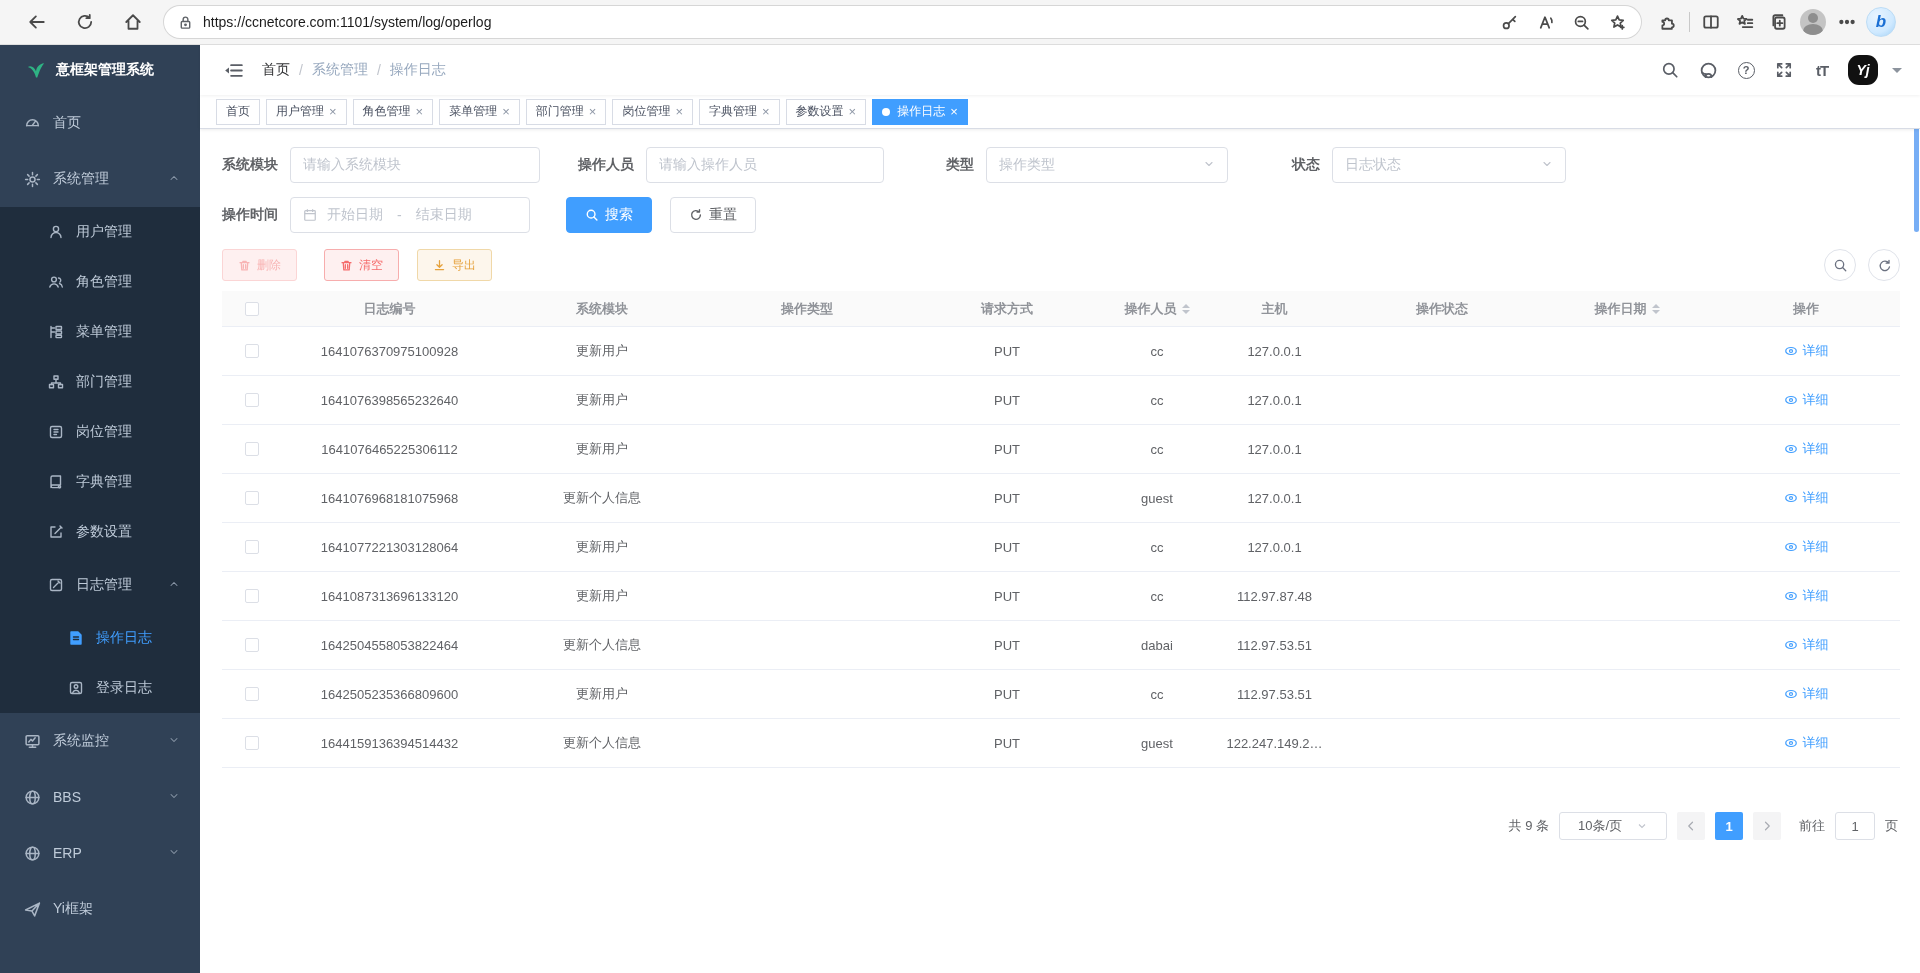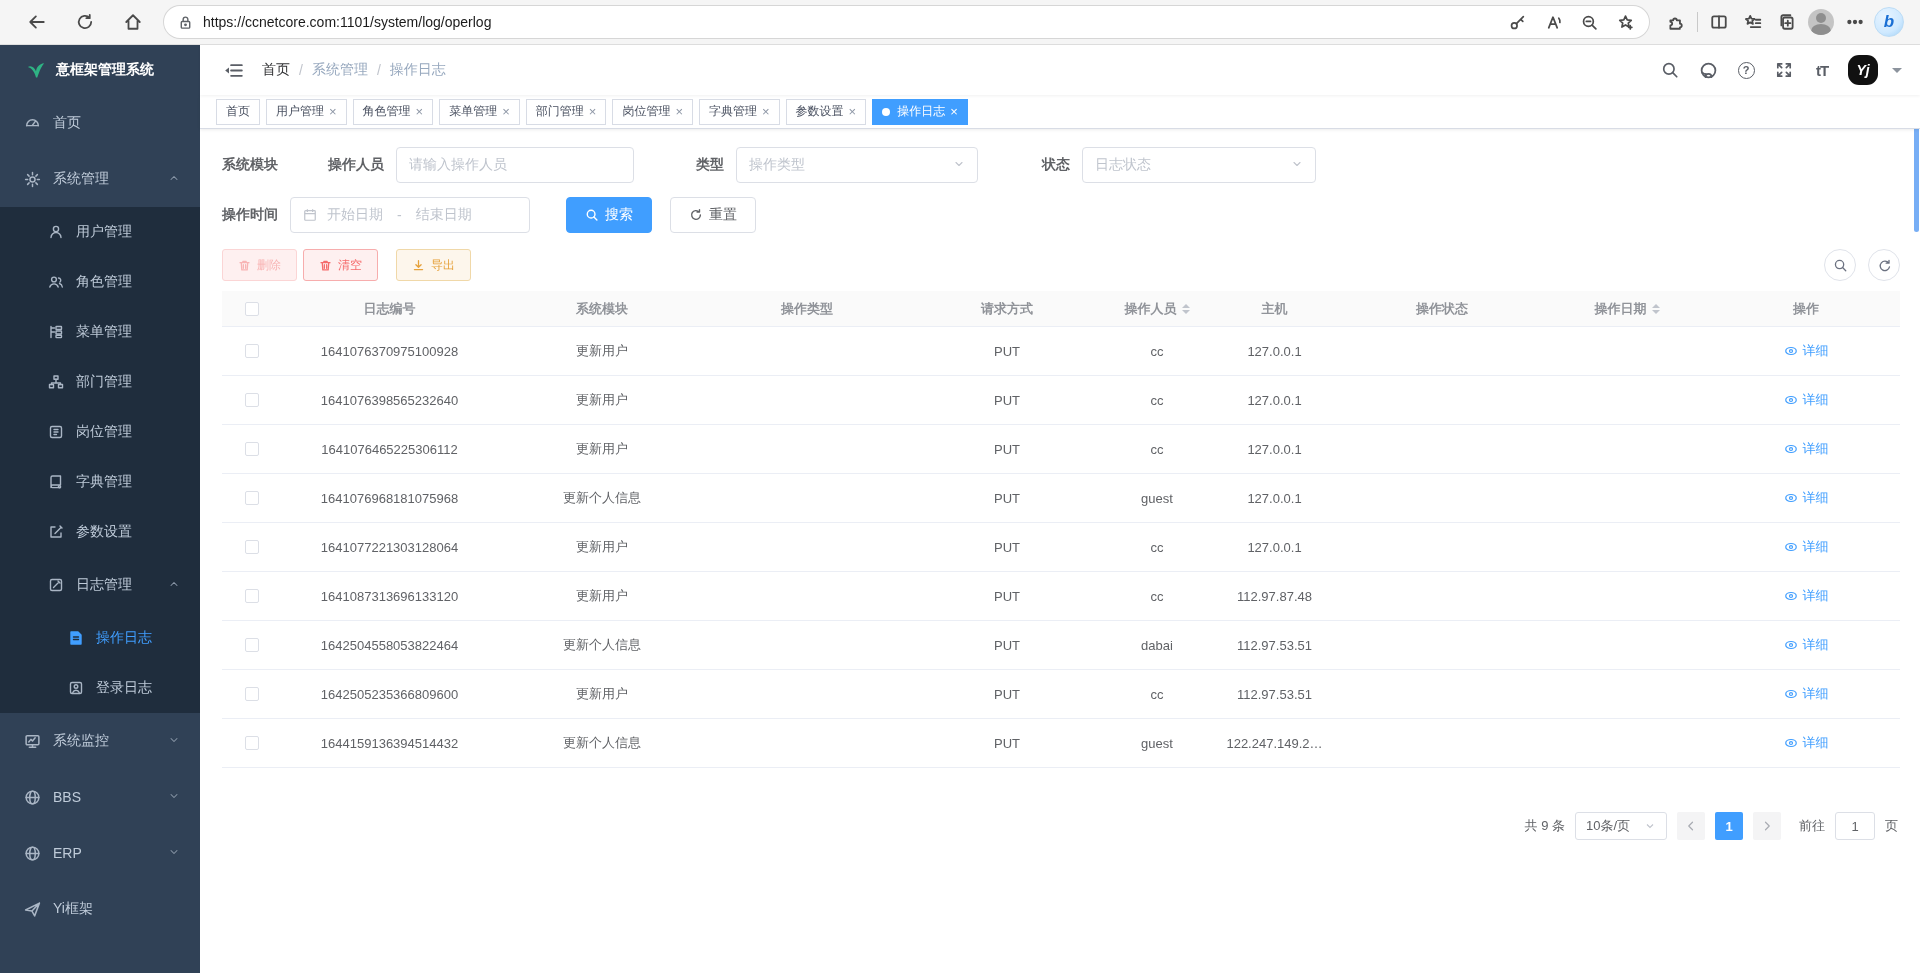--- a/index.html
+++ b/index.html
@@ -1,21 +1,21 @@
 <!DOCTYPE html>
 <html><head>
 <meta charset="utf-8">
 <style>
   * { box-sizing: border-box; margin: 0; padding: 0; }
   html,body { width:1920px; height:973px; overflow:hidden; background:#fff;
     font-family:"Liberation Sans","DejaVu Sans",sans-serif; }
 
   
   .browser-bar { height:45px; background:#f5f5f5; border-bottom:1px solid #dfdfdf;
-    display:flex; align-items:center; padding:0 14px 0 20px; }
+    display:flex; align-items:center; padding:0 22px 0 20px; }
   .bicon { width:34px; height:34px; display:flex; align-items:center; justify-content:center;
     color:#3c4043; flex:0 0 auto; border-radius:6px; cursor:pointer; }
   .bicon svg { stroke:#4a4a4a; fill:none; stroke-width:1.6; stroke-linecap:round; stroke-linejoin:round; }
   .url-pill { flex:1 1 auto; height:32px; margin:0 10px 0 14px; background:#fff; border-radius:16px;
     box-shadow:0 0 0 1px #d6d6d6; display:flex; align-items:center; padding:0 10px 0 14px; }
   .url-text { font-size:14px; color:#1b1b1b; margin-left:10px; flex:1; white-space:nowrap; overflow:hidden; }
   .pill-icons { display:flex; align-items:center; gap:8px; }
   .tb-sep { width:1px; height:20px; background:#c9c9c9; margin:0 4px; }
   .avatar-circle { width:26px; height:26px; border-radius:50%; background:#c4c4c4; position:relative; overflow:hidden; }
   .avatar-circle:before { content:""; position:absolute; left:8px; top:4px; width:10px; height:10px; border-radius:50%; background:#8e8e8e; }
@@ -101,21 +101,21 @@
   .cb { width:14px; height:14px; border:1px solid #dcdfe6; border-radius:2px; background:#fff; cursor:pointer; }
   .sorters { display:inline-flex; flex-direction:column; margin-left:5px; cursor:pointer; }
   .sorters i { border:4px solid transparent; display:block; }
   .sorters .up { border-bottom-color:#c0c4cc; margin-bottom:2px; }
   .sorters .dn { border-top-color:#c0c4cc; }
   .detail-link { color:#409eff; display:inline-flex; align-items:center; gap:5px; cursor:pointer; font-size:13px; }
 
   
   .pager { display:flex; align-items:center; justify-content:flex-end; margin-top:44px; gap:10px;
     font-size:13px; color:#606266; padding-right:2px; }
-  .psel { width:92px; height:28px; border:1px solid #dcdfe6; border-radius:3px; display:flex; align-items:center;
+  .psel { width:108px; height:28px; border:1px solid #dcdfe6; border-radius:3px; display:flex; align-items:center;
     justify-content:center; gap:14px; color:#606266; cursor:pointer; }
   .pbtn { width:28px; height:28px; background:#f4f4f5; border-radius:2px; display:flex; align-items:center;
     justify-content:center; color:#a8abb2; cursor:pointer; font-size:12px; }
   .pbtn svg { stroke:#a8abb2; fill:none; stroke-width:1.6; stroke-linecap:round; stroke-linejoin:round; }
   .pcur { width:28px; height:28px; background:#409eff; border-radius:2px; color:#fff; font-weight:bold;
     display:flex; align-items:center; justify-content:center; cursor:pointer; }
   .goto-input { width:40px; height:28px; border:1px solid #dcdfe6; border-radius:3px; display:flex;
     align-items:center; justify-content:center; color:#606266; }
 
   .scroll-thumb { position:absolute; right:1px; top:116px; width:5px; height:116px;
@@ -443,20 +443,23 @@
       <div class="tab active">
           <span>操作日志</span>
           <span class="x">×</span>
         </div>
     </div>
 
     <div class="content">
 
       <div class="frow">
         <span class="flabel">系统模块</span>
+        <div class="tinput" style="width:250px">
+          <span class="placeholder">请输入系统模块</span>
+        </div>
         <span class="flabel" style="margin-left:38px">操作人员</span>
         <div class="tinput" style="width:238px">
           <span class="placeholder">请输入操作人员</span>
         </div>
         <span class="flabel" style="margin-left:62px">类型</span>
         <div class="tinput" style="width:242px">
           <span class="placeholder">操作类型</span>
           <span class="sel-caret"><svg width="12" height="12" viewBox="0 0 16 16">
                 <path d="M4 6 L8 10 L12 6"></path>
               </svg></span>
@@ -496,21 +499,21 @@
         </button>
       </div>
 
       <div class="frow" style="margin-top:16px">
         <button class="btn btn-sm btn-danger-disabled">
           <svg width="13" height="13" viewBox="0 0 16 16">
               <path d="M2.5 4.5 h11 M6 4.5 V3 h4 v1.5 M4 4.5 l.7 9 h6.6 l.7-9 M6.6 7 v4.5 M9.4 7 v4.5"></path>
             </svg>
           <span>删除</span>
         </button>
-        <button class="btn btn-sm btn-danger-plain" style="margin-left:6px">
+        <button class="btn btn-sm btn-danger-plain" style="margin-left:27px">
           <svg width="13" height="13" viewBox="0 0 16 16">
               <path d="M2.5 4.5 h11 M6 4.5 V3 h4 v1.5 M4 4.5 l.7 9 h6.6 l.7-9 M6.6 7 v4.5 M9.4 7 v4.5"></path>
             </svg>
           <span>清空</span>
         </button>
         <button class="btn btn-sm btn-warn-plain" style="margin-left:18px">
           <svg width="13" height="13" viewBox="0 0 16 16">
               <path d="M8 2 v8 M4.8 7 L8 10.2 L11.2 7 M3 13 h10"></path>
             </svg>
           <span>导出</span>

